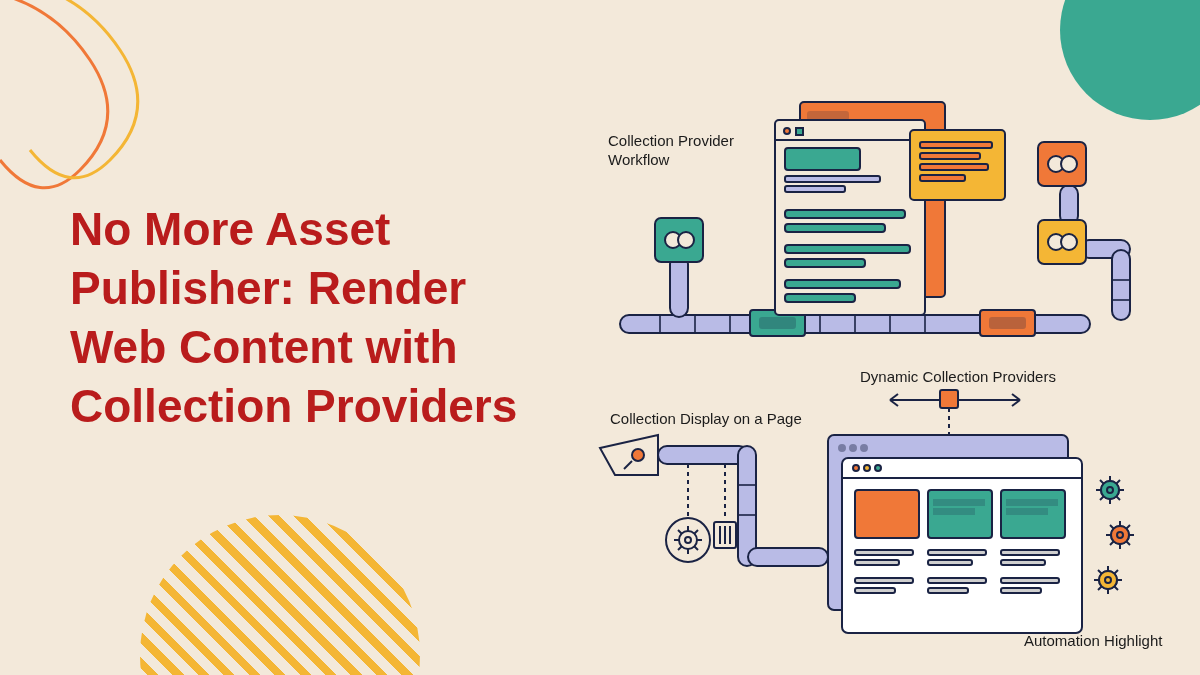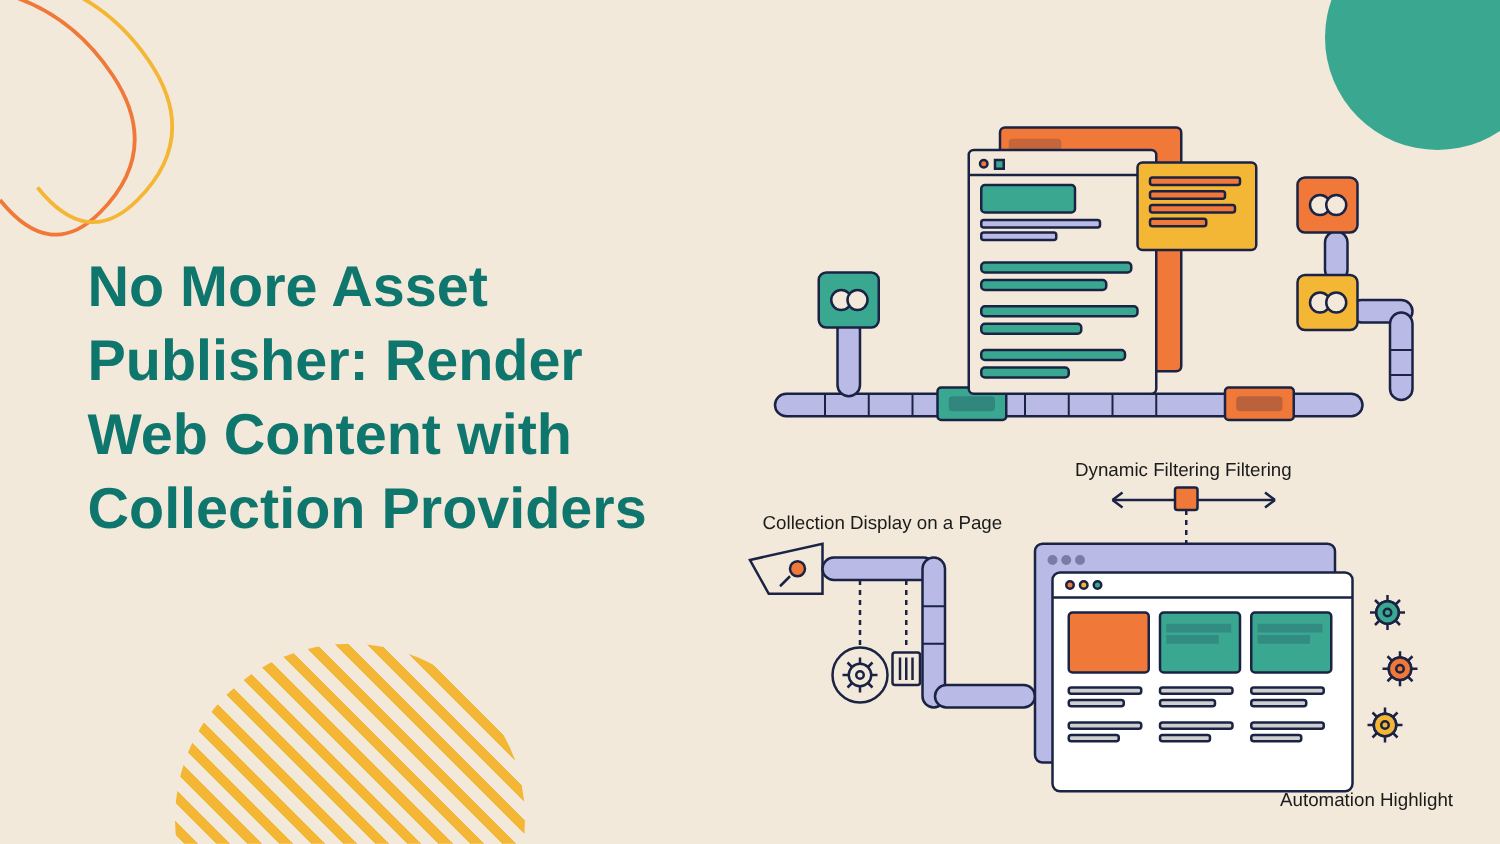--- a/index.html
+++ b/index.html
@@ -45,21 +45,21 @@
 
   
   .headline {
     position: absolute;
     left: 70px;
     top: 200px;
     width: 480px;
     font-size: 46px;
     font-weight: 700;
     line-height: 1.28;
-    color: #0f766e;
+    color: #b91c1c;
   }
 
   
   .diagram {
     position: absolute;
     left: 580px;
     top: 90px;
     width: 590px;
     height: 560px;
   }
@@ -93,22 +93,23 @@
 <div class="deco-striped-blob"></div>
 <svg class="deco-wavy-lines" width="220" height="240">
   <path d="M 10 10 Q 80 20 120 80 Q 160 140 110 190 Q 70 230 30 180" fill="none" stroke="#f07838" stroke-width="3"></path>
   <path d="M 40 0 Q 110 10 150 70 Q 190 130 140 180 Q 100 220 60 170" fill="none" stroke="#f4b635" stroke-width="3"></path>
 </svg>
 
 <h1 class="headline">No More Asset Publisher: Render Web Content with Collection Providers</h1>
 
 <div class="diagram">
 
+  <div class="label lbl-workflow">Collection Provider Workflow</div>
   <div class="label lbl-display">Collection Display on a Page</div>
-  <div class="label lbl-filter">Dynamic Filtering Filtering</div>
+  <div class="label lbl-filter">Dynamic Collection Providers</div>
   <div class="label lbl-auto">Automation Highlight</div>
 
   <svg width="590" height="570">
     <defs>
       <g id="gear">
         <circle r="9" class="stroke-navy" stroke-width="2" fill="none"></circle>
         <circle r="3" class="stroke-navy" stroke-width="2" fill="none"></circle>
         <g class="stroke-navy" stroke-width="2">
           <line x1="0" y1="-14" x2="0" y2="-9"></line>
           <line x1="0" y1="14" x2="0" y2="9"></line>

